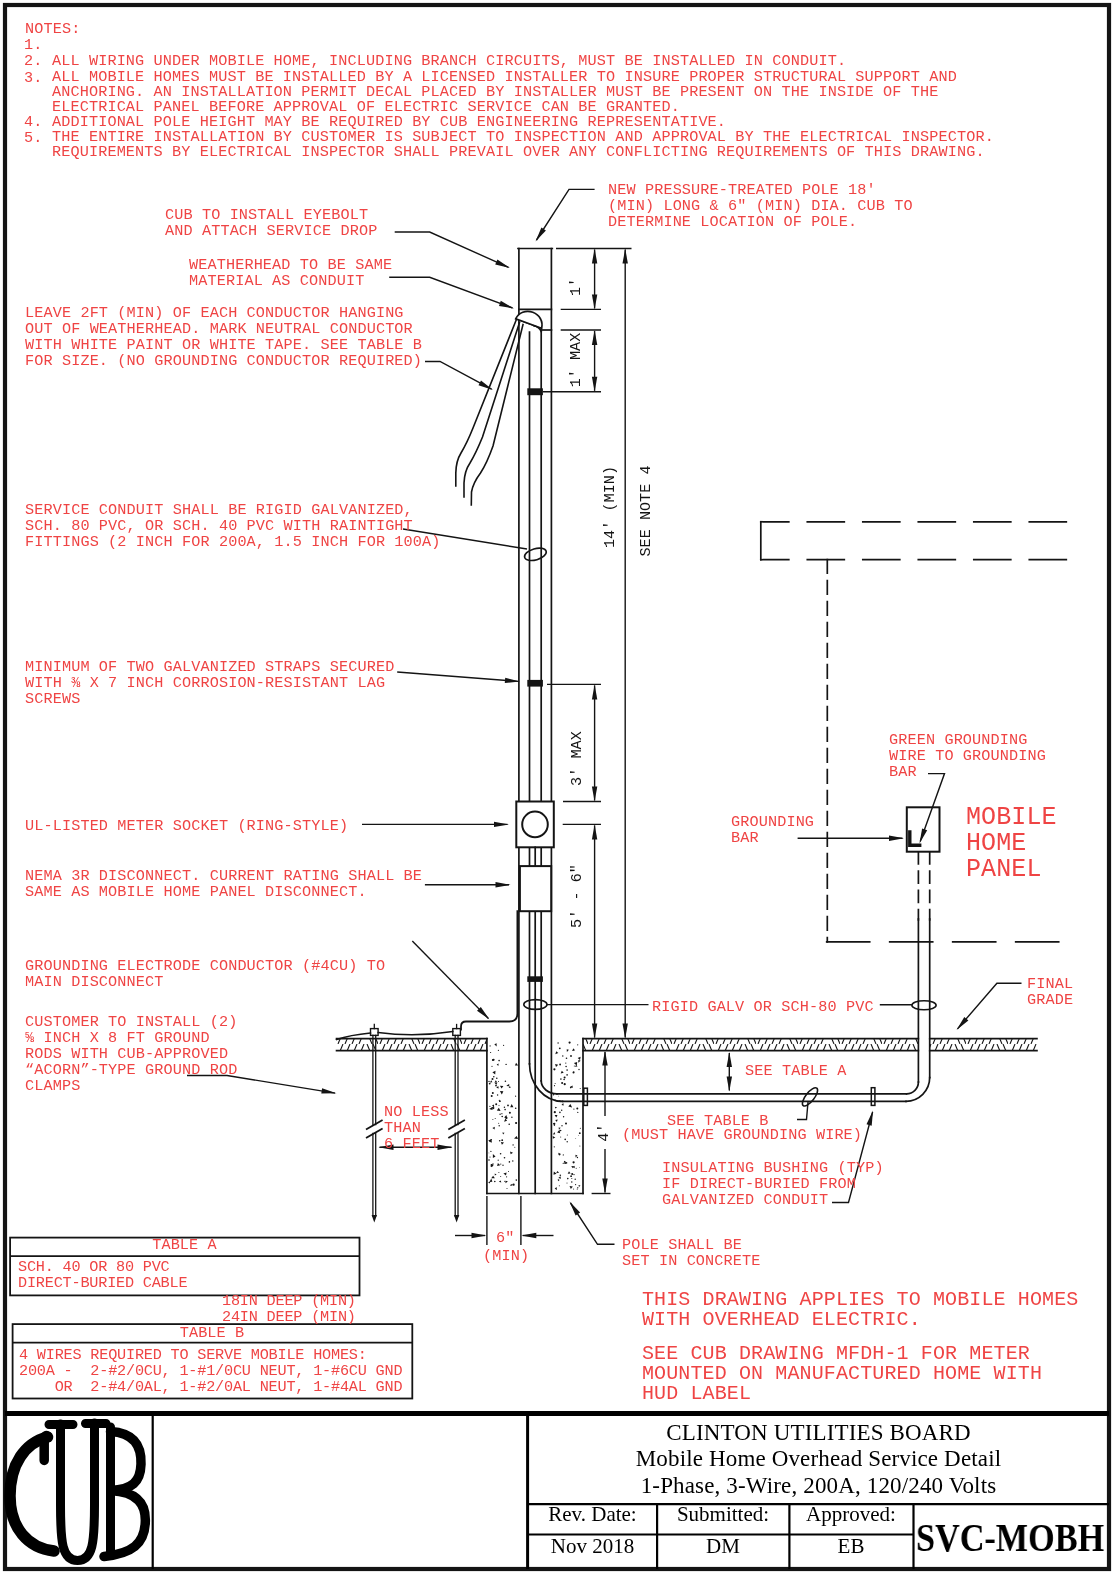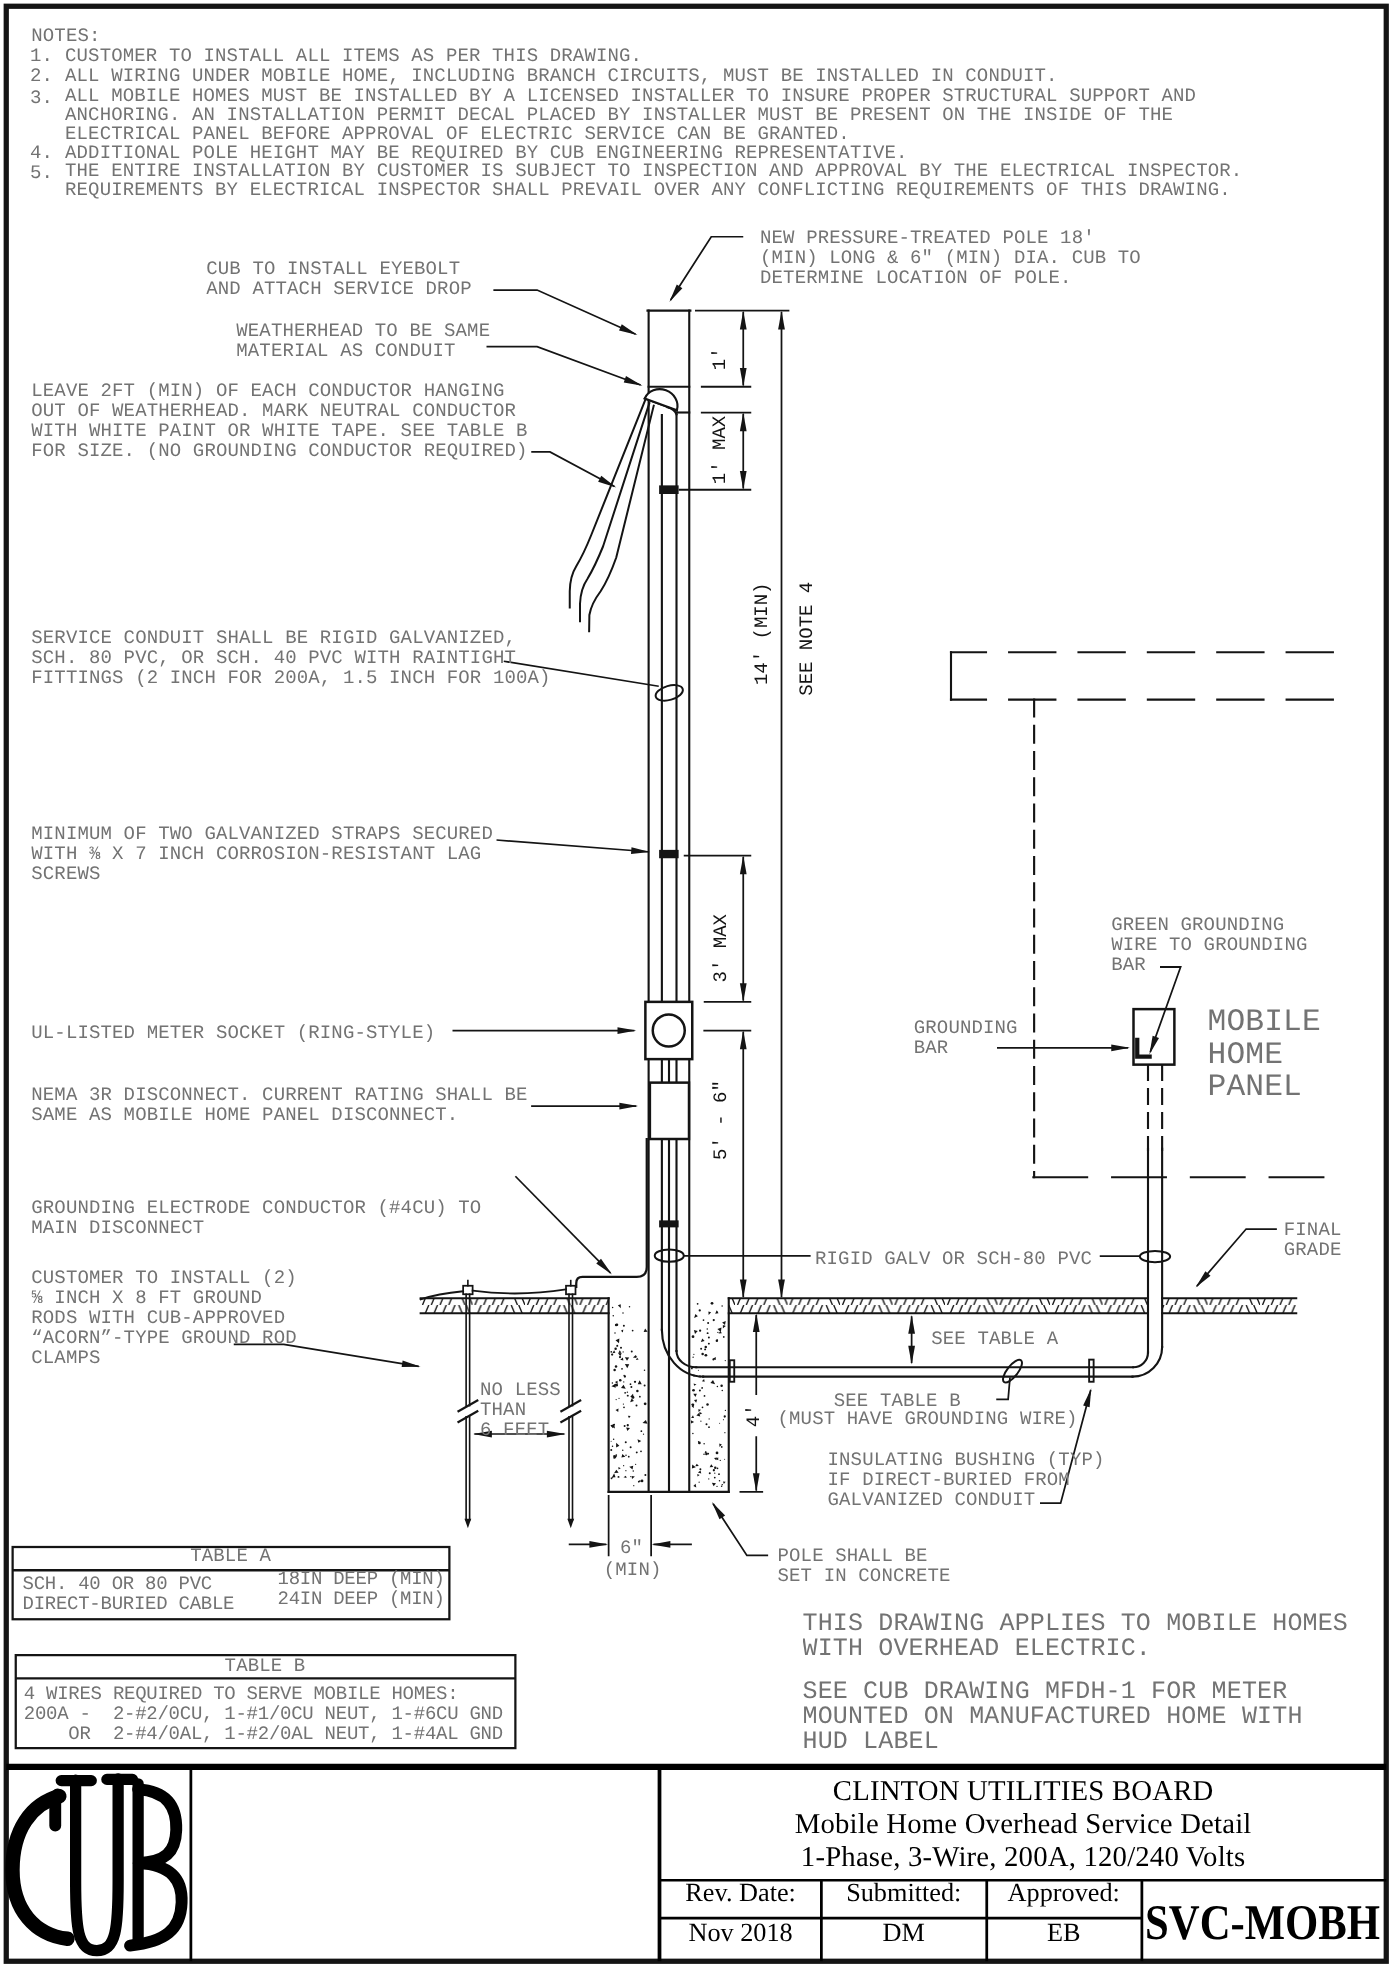--- a/index.html
+++ b/index.html
@@ -1,15 +1,15 @@
 <!DOCTYPE html>
 <html><head><meta charset="utf-8"><style>
 html,body{margin:0;padding:0;background:#fff;}
 #page{position:relative;width:1114px;height:1574px;background:#ffffff;overflow:hidden;font-family:"Liberation Mono",monospace;}
-.t{position:absolute;white-space:pre;font-size:15.2px;line-height:16.1px;color:#737373;letter-spacing:0.12px;margin-top:1.2px;will-change:transform;}
+.t{position:absolute;white-space:pre;font-size:15.2px;line-height:16.1px;color:#ef4444;letter-spacing:0.12px;margin-top:1.2px;will-change:transform;}
 .n{line-height:14.95px;}
 .big{font-size:20px;line-height:19.9px;}
 .ser{font-family:"Liberation Serif",serif;color:#000;}
 svg{position:absolute;left:0;top:0;}
 </style></head><body>
 <div id="page">
 
 <svg width="1114" height="1574" viewBox="0 0 1114 1574">
 <defs>
 <pattern id="earth" width="42" height="12" patternUnits="userSpaceOnUse">
@@ -566,21 +566,20 @@
 </svg>
 
 <div class="t" style="left:24.7px;top:19.5px;">NOTES:</div>
 
 <div class="t" style="left:24.3px;top:35.9px;">1.</div>
 <div class="t" style="left:24.3px;top:52.2px;">2.</div>
 <div class="t" style="left:24.3px;top:68.5px;">3.</div>
 <div class="t" style="left:24.3px;top:113.3px;">4.</div>
 <div class="t" style="left:24.3px;top:129.2px;">5.</div>
 
-<div class="t" style="left:51.5px;top:35.9px;">CUSTOMER TO INSTALL ALL ITEMS AS PER THIS DRAWING.</div>
 
 <div class="t" style="left:51.5px;top:52.2px;">ALL WIRING UNDER MOBILE HOME, INCLUDING BRANCH CIRCUITS, MUST BE INSTALLED IN CONDUIT.</div>
 
 <div class="t n" style="left:51.5px;top:68.5px;">ALL MOBILE HOMES MUST BE INSTALLED BY A LICENSED INSTALLER TO INSURE PROPER STRUCTURAL SUPPORT AND
 ANCHORING. AN INSTALLATION PERMIT DECAL PLACED BY INSTALLER MUST BE PRESENT ON THE INSIDE OF THE
 ELECTRICAL PANEL BEFORE APPROVAL OF ELECTRIC SERVICE CAN BE GRANTED.</div>
 
 <div class="t" style="left:51.5px;top:113.3px;">ADDITIONAL POLE HEIGHT MAY BE REQUIRED BY CUB ENGINEERING REPRESENTATIVE.</div>
 
 <div class="t n" style="left:51.5px;top:129.2px;">THE ENTIRE INSTALLATION BY CUSTOMER IS SUBJECT TO INSPECTION AND APPROVAL BY THE ELECTRICAL INSPECTOR.
@@ -664,21 +663,21 @@
 WITH OVERHEAD ELECTRIC.</div>
 
 <div class="t big" style="left:642px;top:1343.2px;">SEE CUB DRAWING MFDH-1 FOR METER
 MOUNTED ON MANUFACTURED HOME WITH
 HUD LABEL</div>
 
 <div class="t" style="left:10px;top:1236.1px;width:349px;text-align:center;">TABLE A</div>
 
 <div class="t" style="left:17.6px;top:1258.2px;letter-spacing:-0.2px;">SCH. 40 OR 80 PVC
 DIRECT-BURIED CABLE</div>
-<div class="t" style="left:222px;top:1254px;letter-spacing:-0.2px;">18IN DEEP (MIN)
+<div class="t" style="left:222px;top:1292px;letter-spacing:-0.2px;">18IN DEEP (MIN)
 24IN DEEP (MIN)</div>
 
 <div class="t" style="left:12px;top:1323.6px;width:400px;text-align:center;">TABLE B</div>
 
 <div class="t" style="left:18.6px;top:1345.7px;letter-spacing:-0.2px;">4 WIRES REQUIRED TO SERVE MOBILE HOMES:
 200A -  2-#2/0CU, 1-#1/0CU NEUT, 1-#6CU GND
     OR  2-#4/0AL, 1-#2/0AL NEUT, 1-#4AL GND</div>
 
 <div class="t ser" style="left:527.6px;top:1418.4px;width:581px;text-align:center;font-size:23px;line-height:26.3px;letter-spacing:0.15px;white-space:pre;">CLINTON UTILITIES BOARD
 Mobile Home Overhead Service Detail

